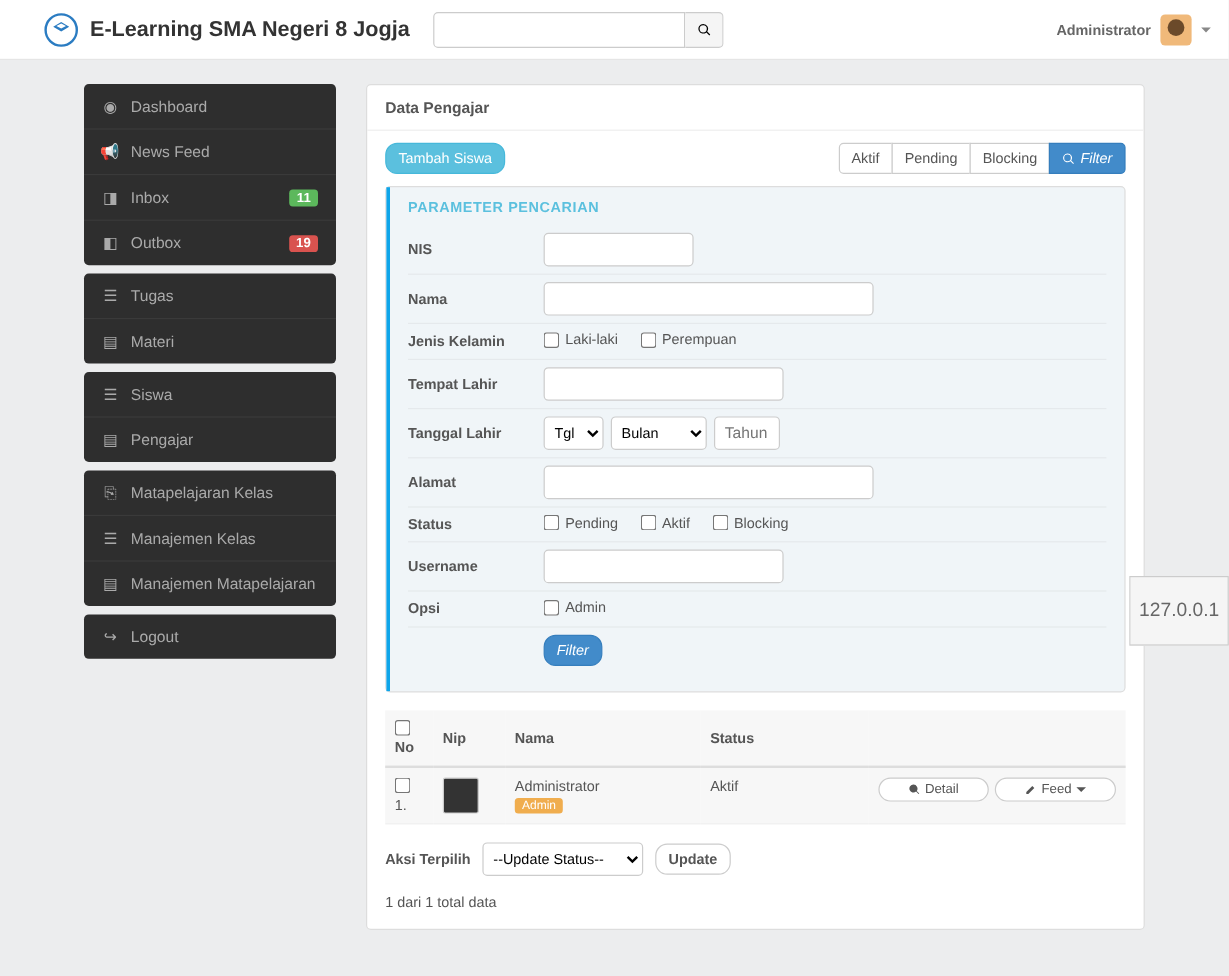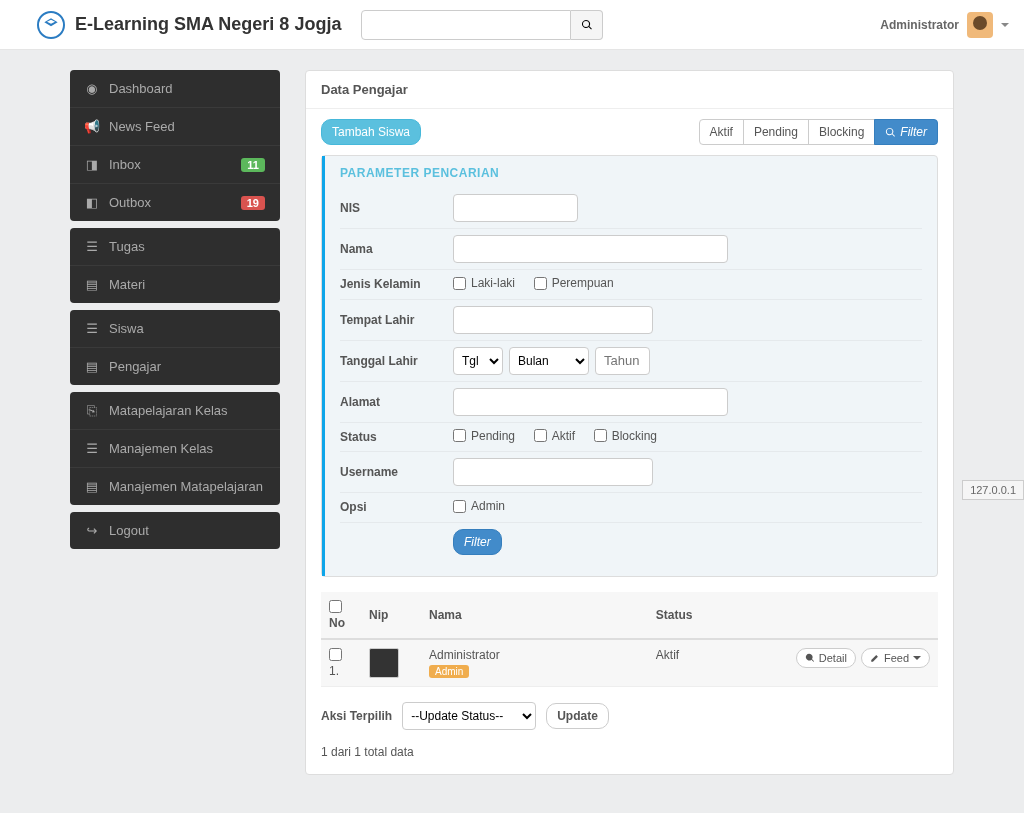--- a/index.html
+++ b/index.html
@@ -51,23 +51,23 @@
 select { height: 28px; border: 1px solid #ccc; border-radius: 4px; font-size: 12px; padding: 0 4px; background: #fff; }
 .table-wrap { padding: 0 15px; }
 table { width: 100%; border-collapse: collapse; font-size: 12px; }
 thead th { background: #f7f7f7; text-align: left; padding: 8px; border-bottom: 2px solid #ddd; font-weight: bold; color: #555; }
 tbody td { padding: 8px; border-bottom: 1px solid #eee; vertical-align: top; background: #f7f7f7; }
 .tag-admin { display: inline-block; background: #f0ad4e; color: #fff; font-size: 10px; padding: 1px 6px; border-radius: 3px; margin-top: 3px; }
 .thumb { width: 30px; height: 30px; background: #333; border: 1px solid #ccc; border-radius: 2px; }
 .action-btns { display: flex; gap: 5px; justify-content: flex-end; }
 .bulk-row { display: flex; align-items: center; gap: 10px; padding: 15px; font-size: 12px; font-weight: bold; }
 .pagination-info { padding: 0 15px 15px; font-size: 12px; color: #555; }
-.ip-box { position: fixed; right: 0; top: 480px; background: #f5f5f5; border: 1px solid #ccc; padding: 3px 7px; font-size: 11px; color: #666; }
+.ip-box { position: fixed; right: 0; top: 480px; background: #f5f5f5; border: 1px solid #ccc; padding: 19px 7px; font-size: 16px; color: #666; }
 .icon-svg { fill: currentColor; }
-.btn-sm { padding: 3px 8px; font-size: 11px; }
+.btn-sm { padding: 3px 24px; font-size: 11px; }
 </style>
 </head>
 <body>
 
 <div class="topbar">
   <div class="logo-wrap">
     <span class="logo-circle">
       <svg viewBox="0 0 24 24">
           <path fill="#2b7cc2" d="M12 2L2 8l10 6 10-6-10-6zm0 8L6 7l6-3 6 3-6 3z"></path>
         </svg>

